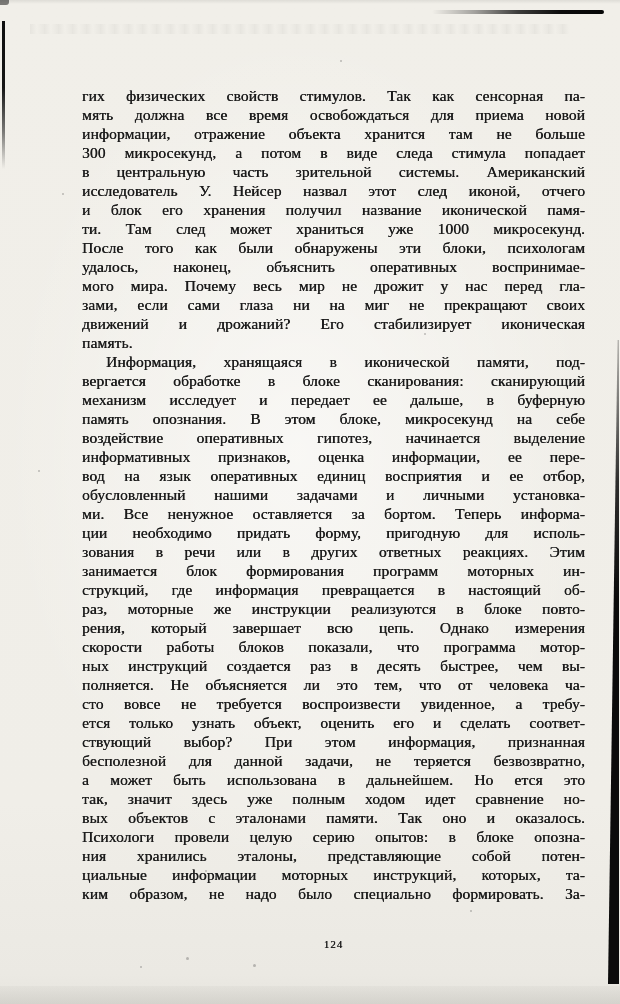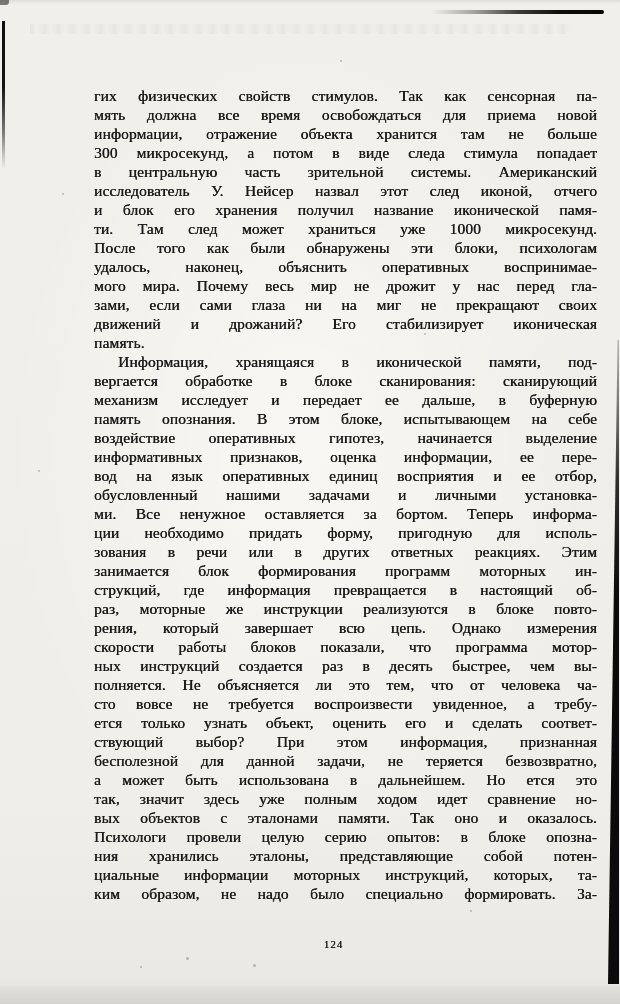--- a/index.html
+++ b/index.html
@@ -24,21 +24,21 @@
   }
   
   .speck {
     position: absolute;
     border-radius: 50%;
     background: rgba(40,40,40,0.28);
   }
   
   .textblock {
     position: absolute;
-    left: 94px;
+    left: 82px;
     top: 86px;
     width: 503px;
     font-size: 15.5px;
     line-height: 19px;
     letter-spacing: 0.1px;
     text-shadow: 0.35px 0 0 currentColor; 
   }
   .line {
     text-align: justify;
     text-align-last: justify;
@@ -120,21 +120,21 @@
       <div class="line">ти. Там след может храниться уже 1000 микросекунд.</div>
       <div class="line">После того как были обнаружены эти блоки, психологам</div>
       <div class="line">удалось, наконец, объяснить оперативных воспринимае-</div>
       <div class="line">мого мира. Почему весь мир не дрожит у нас перед гла-</div>
       <div class="line">зами, если сами глаза ни на миг не прекращают своих</div>
       <div class="line">движений и дрожаний? Его стабилизирует иконическая</div>
       <div class="line para-end">память.</div>
       <div class="line indent">Информация, хранящаяся в иконической памяти, под-</div>
       <div class="line">вергается обработке в блоке сканирования: сканирующий</div>
       <div class="line">механизм исследует и передает ее дальше, в буферную</div>
-      <div class="line">память опознания. В этом блоке, испытывающем на себе</div>
+      <div class="line">память опознания. В этом блоке, микросекунд на себе</div>
       <div class="line">воздействие оперативных гипотез, начинается выделение</div>
       <div class="line">информативных признаков, оценка информации, ее пере-</div>
       <div class="line">вод на язык оперативных единиц восприятия и ее отбор,</div>
       <div class="line">обусловленный нашими задачами и личными установка-</div>
       <div class="line">ми. Все ненужное оставляется за бортом. Теперь информа-</div>
       <div class="line">ции необходимо придать форму, пригодную для исполь-</div>
       <div class="line">зования в речи или в других ответных реакциях. Этим</div>
       <div class="line">занимается блок формирования программ моторных ин-</div>
       <div class="line">струкций, где информация превращается в настоящий об-</div>
       <div class="line">раз, моторные же инструкции реализуются в блоке повто-</div>

